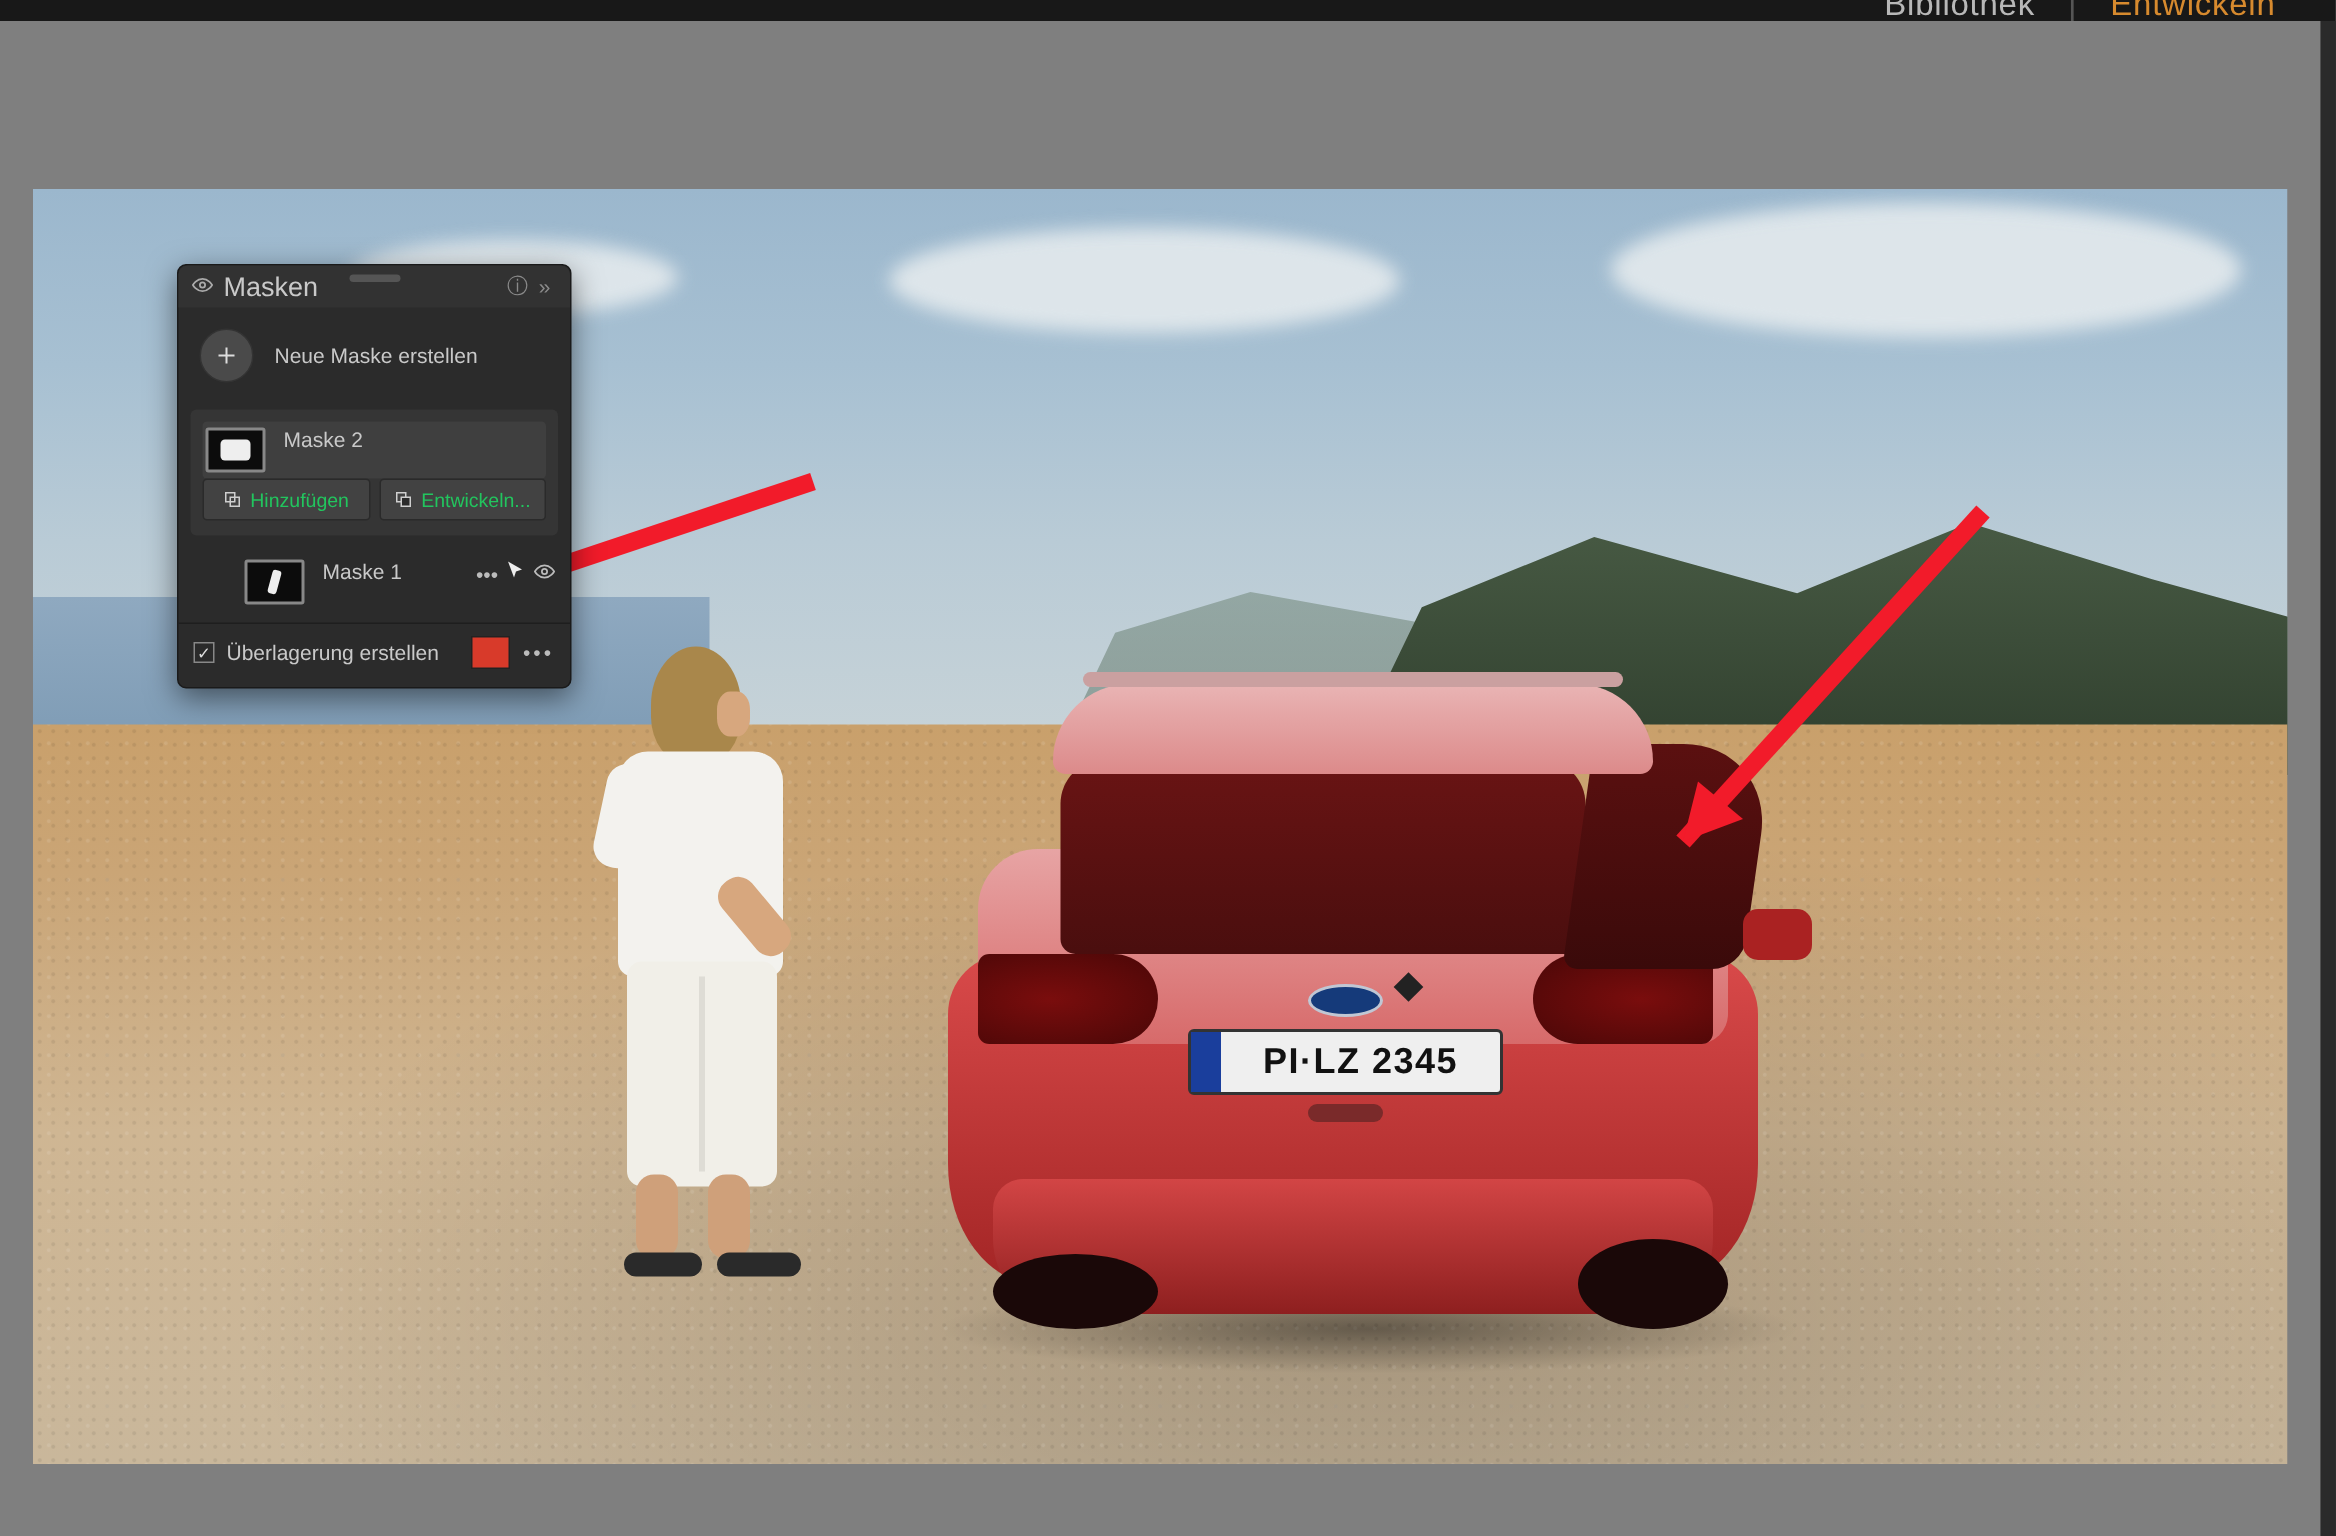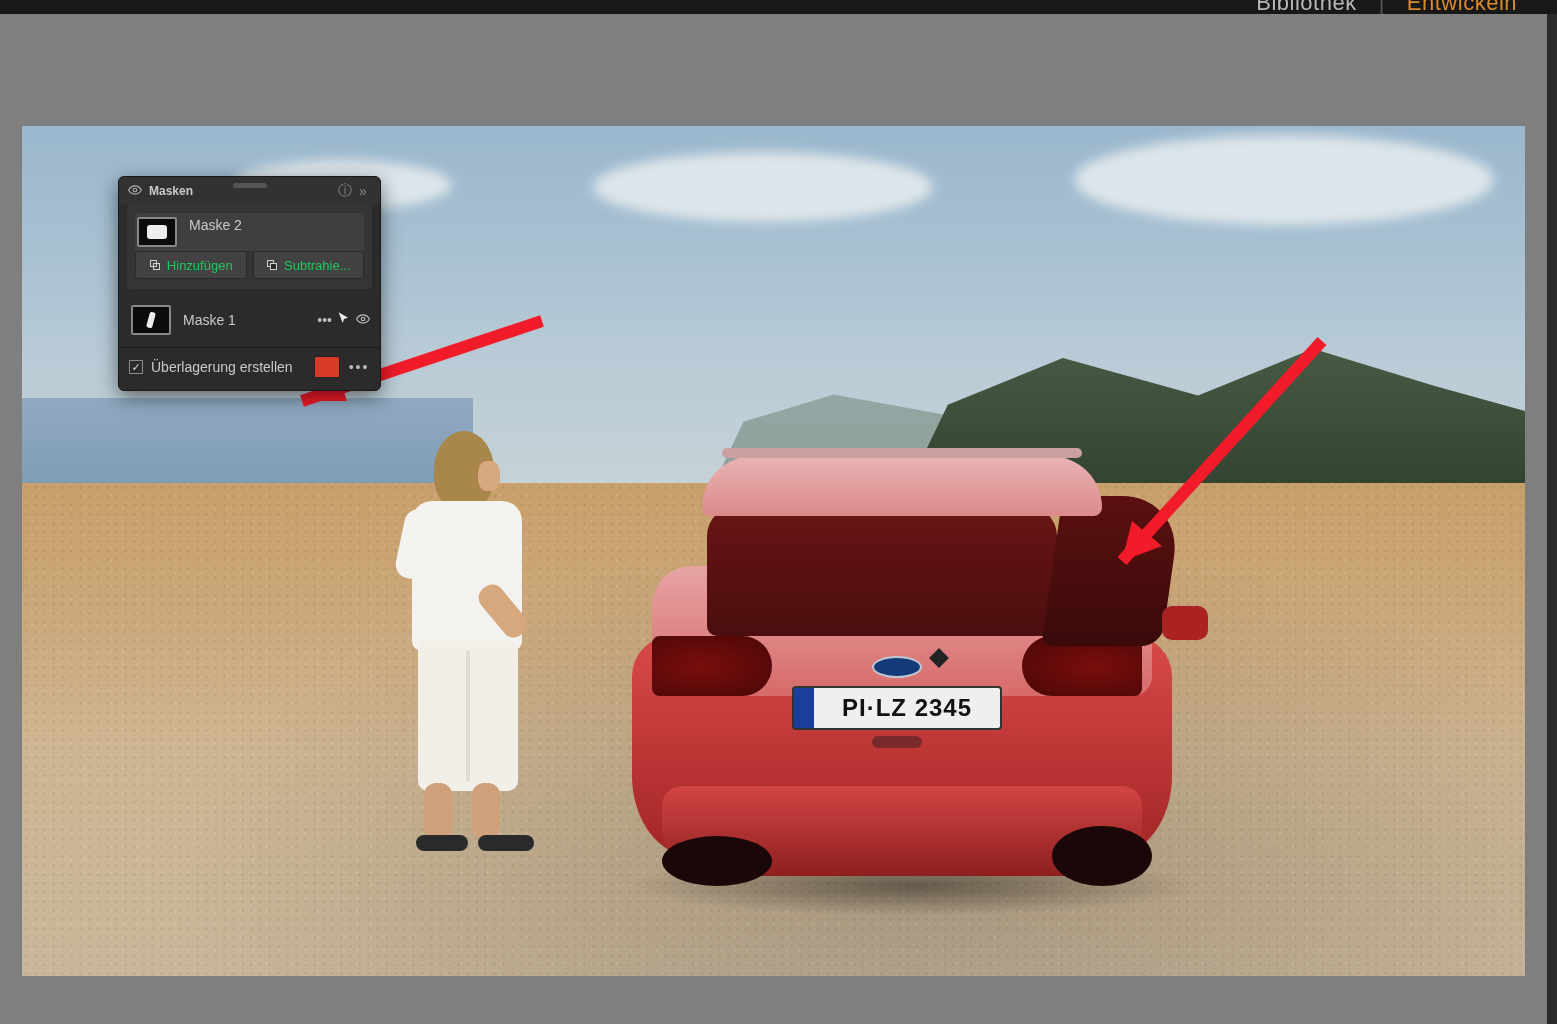--- a/index.html
+++ b/index.html
@@ -95,40 +95,40 @@
   .wheelL{position:absolute;left:40px;top:410px;width:110px;height:50px;background:#1a0808;border-radius:50%;}
   .wheelR{position:absolute;left:430px;top:400px;width:100px;height:60px;background:#1a0808;border-radius:50%;}
   .shadow { position:absolute; left:0; top:430px; width:580px; height:60px; background:radial-gradient(ellipse,rgba(0,0,0,.4),transparent 70%); }
   .pin { position:absolute; left:310px; top:225px; width:14px; height:14px; background:#222; transform:rotate(45deg); }
 
   
   .panel { position:absolute; left:116px; top:163px; width:263px; background:#2b2b2b; border:1px solid #1a1a1a; border-radius:6px; color:#c9c9c9; font-size:14px; box-shadow:0 6px 20px rgba(0,0,0,.5); }
   .panel-header { display:flex; align-items:center; height:28px; padding:0 8px; background:#323232; border-radius:6px 6px 0 0; position:relative; }
   .panel-header .drag { position:absolute; left:50%; top:6px; transform:translateX(-50%); width:34px; height:5px; background:#555; border-radius:3px; }
   .eye { width:16px; text-align:center; }
-  .panel-title { margin-left:6px; flex:1; font-size:12px;font-weight:bold; }
+  .panel-title { margin-left:6px; flex:1; font-size:18px; }
   .hdr-icon { width:18px; text-align:center; color:#8a8a8a; cursor:pointer; font-size:14px; }
 
   .create-row { display:flex; align-items:center; gap:14px; padding:14px 14px 18px; }
   .plus-btn { width:36px; height:36px; border-radius:50%; background:#4a4a4a; display:flex; align-items:center; justify-content:center; cursor:pointer; border:1px solid #333; }
   .plus-btn svg { width:16px; height:16px; stroke:#ddd; stroke-width:2; }
 
   .mask-block { margin:0 8px 8px; background:#353535; border-radius:4px; padding:8px 8px 10px; }
   .mask-row { display:flex; gap:12px; padding:4px 2px; cursor:pointer; border-radius:3px; }
   .mask-row.selected { background:#3f3f3f; }
   .thumb { width:40px; height:30px; background:#0c0c0c; border:2px solid #888; border-radius:2px; display:flex; align-items:center; justify-content:center; }
   .thumb.big .blob { width:20px; height:14px; background:#eee; border-radius:3px; }
   .thumb.small { width:26px; height:26px; border:1px solid #777; }
   .thumb.small svg { width:14px; height:14px; }
   .sub-row { display:flex; align-items:center; gap:10px; padding:4px 2px 8px 22px; cursor:pointer; }
   .btn-row { display:flex; gap:6px; }
   .pill { flex:1; height:28px; background:#424242; border:1px solid #2a2a2a; border-radius:3px; display:flex; align-items:center; justify-content:center; gap:6px; font-size:13px; color:#22c55e; cursor:pointer; }
   .pill svg { width:12px; height:12px; }
 
-  .mask1-row { display:flex; align-items:center; gap:12px; padding:8px 10px 12px 12px; cursor:pointer; }
+  .mask1-row { display:flex; align-items:flex-start; gap:12px; padding:8px 10px 12px 12px; cursor:pointer;margin-left:32px; }
   .mask1-row .thumb.big .blob { width:6px; height:16px; background:#eee; border-radius:2px; transform:rotate(15deg); }
   .mask1-icons { margin-left:auto; display:flex; align-items:center; gap:4px; color:#bbb; font-size:14px; }
 
   .panel-footer { display:flex; align-items:center; gap:8px; padding:8px 10px 12px 10px; border-top:1px solid #1e1e1e; }
   .chk { width:14px; height:14px; background:#2a2a2a; border:1px solid #888; display:flex; align-items:center; justify-content:center; cursor:pointer; color:#ddd; font-size:11px; }
   .swatch { width:26px; height:22px; background:#d83a2a; margin-left:auto; border:1px solid #222; cursor:pointer; }
   .dots { width:22px; text-align:center; color:#bbb; cursor:pointer; letter-spacing:2px; }
 
   
   .arrow { position:absolute; pointer-events:none; }
@@ -209,20 +209,29 @@
           <svg viewBox="0 0 24 24" width="14" height="14" fill="none" stroke="#aaa" stroke-width="2">
               <path d="M1 12s4-7 11-7 11 7 11 7-4 7-11 7S1 12 1 12z"></path>
               <circle cx="12" cy="12" r="3"></circle>
             </svg>
         </span>
         <span class="panel-title">Masken</span>
         <span class="hdr-icon">ⓘ</span>
         <span class="hdr-icon">»</span>
       </div>
 
+      <div class="create-row">
+        <div class="plus-btn">
+          <svg viewBox="0 0 24 24">
+              <line x1="12" y1="4" x2="12" y2="20"></line>
+              <line x1="4" y1="12" x2="20" y2="12"></line>
+            </svg>
+        </div>
+        <span>Neue Maske erstellen</span>
+      </div>
 
       <div class="mask-block">
         <div class="mask-row selected">
           <div class="thumb big">
               <div class="blob"></div>
             </div>
           <span>Maske 2</span>
         </div>
         <div class="btn-row">
           <div class="pill">
@@ -230,21 +239,21 @@
                 <rect x="3" y="3" width="12" height="12"></rect>
                 <rect x="9" y="9" width="12" height="12"></rect>
               </svg>
             <span>Hinzufügen</span>
           </div>
           <div class="pill">
             <svg viewBox="0 0 24 24" fill="none" stroke="#cfcfcf" stroke-width="2">
                 <rect x="3" y="3" width="12" height="12"></rect>
                 <rect x="9" y="9" width="12" height="12" fill="#2b2b2b"></rect>
               </svg>
-            <span>Subtrahie...</span>
+            <span>Entwickeln...</span>
           </div>
         </div>
       </div>
 
       <div class="mask1-row">
         <div class="thumb big">
             <div class="blob"></div>
           </div>
         <span>Maske 1</span>
         <div class="mask1-icons">

